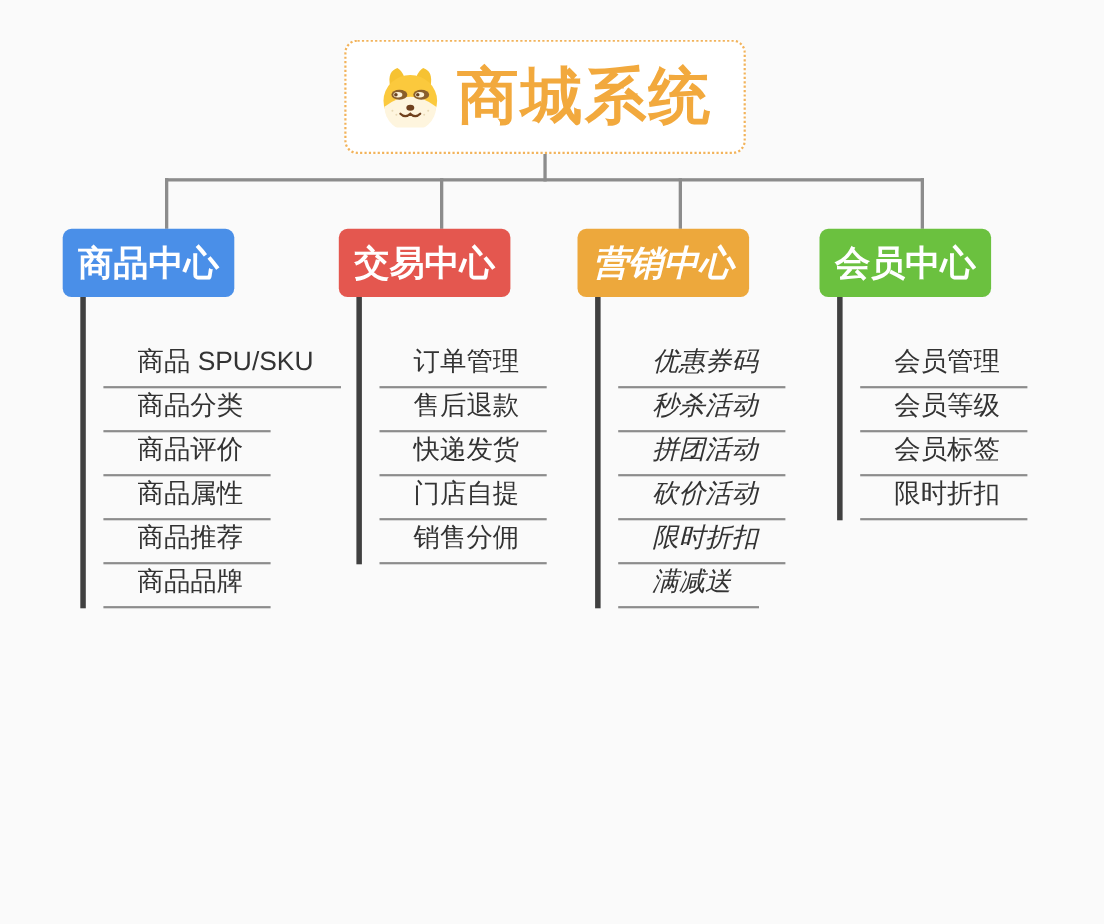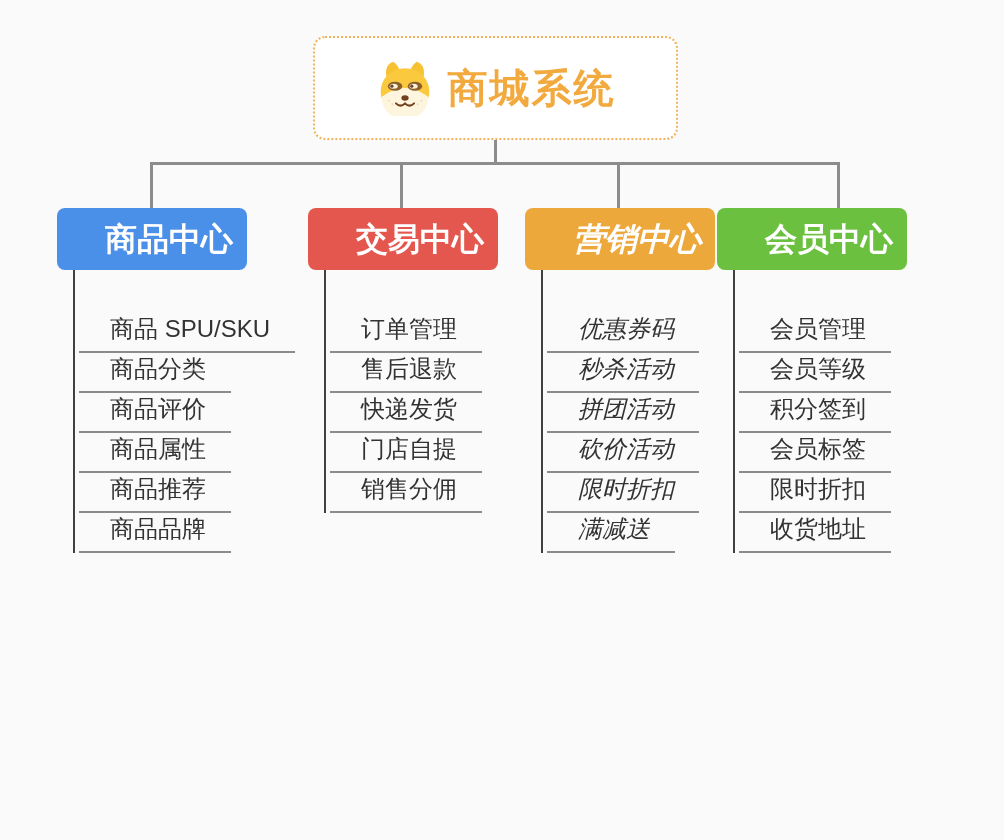--- a/index.html
+++ b/index.html
@@ -28,47 +28,46 @@
     box-sizing: border-box;
     background: #FFFFFF;
     border: 2px dotted #F2B35B;
     border-radius: 12px;
     display: flex;
     align-items: center;
     justify-content: center;
     gap: 14px;
   }
   .root-title {
-    font-size: 40px;
+    font-size: 56px;
     font-weight: bold;
     color: #F2A93D;
     letter-spacing: 2px;
     white-space: nowrap;
   }
   .dog { width: 58px; height: 56px; display: inline-block; }
   .dog svg { width: 100%; height: 100%; display: block; }
 
   
   .col { position: absolute; top: 208px; width: 188px; }
   .branch {
     width: 156px; height: 62px;
     border-radius: 8px;
     color: #FFFFFF;
     font-size: 32px;
     font-weight: bold;
     line-height: 62px;
     text-align: center;
     white-space: nowrap;
-    padding-left: 34px;
   }
   .children {
     list-style: none;
     margin: 0 0 0 16px;
-    padding: 43px 0 0 4px;
-    border-left: 2px solid #404040;
+    padding: 43px 0 0 16px;
+    border-left: 5px solid #404040;
   }
   .child {
     width: fit-content;
     margin: 0;
     padding: 0 25px 6px 31px;
     border-bottom: 2px solid #8C8C8C;
     font-size: 24px;
     line-height: 32px;
     color: #333333;
     white-space: nowrap;
@@ -139,25 +138,23 @@
     <ul class="children">
       <li class="child">优惠券码</li>
       <li class="child">秒杀活动</li>
       <li class="child">拼团活动</li>
       <li class="child">砍价活动</li>
       <li class="child">限时折扣</li>
       <li class="child">满减送</li>
     </ul>
   </div>
 
-  <div class="col" style="left:717px;">
+  <div class="col" style="left:745px;">
     <div class="branch" style="background-color: rgb(107, 193, 63);">会员中心</div>
     <ul class="children">
       <li class="child">会员管理</li>
       <li class="child">会员等级</li>
-      <li class="child">积分签到</li>
       <li class="child">会员标签</li>
       <li class="child">限时折扣</li>
-      <li class="child">收货地址</li>
     </ul>
   </div>
 
 </div>
 
 </body></html>

